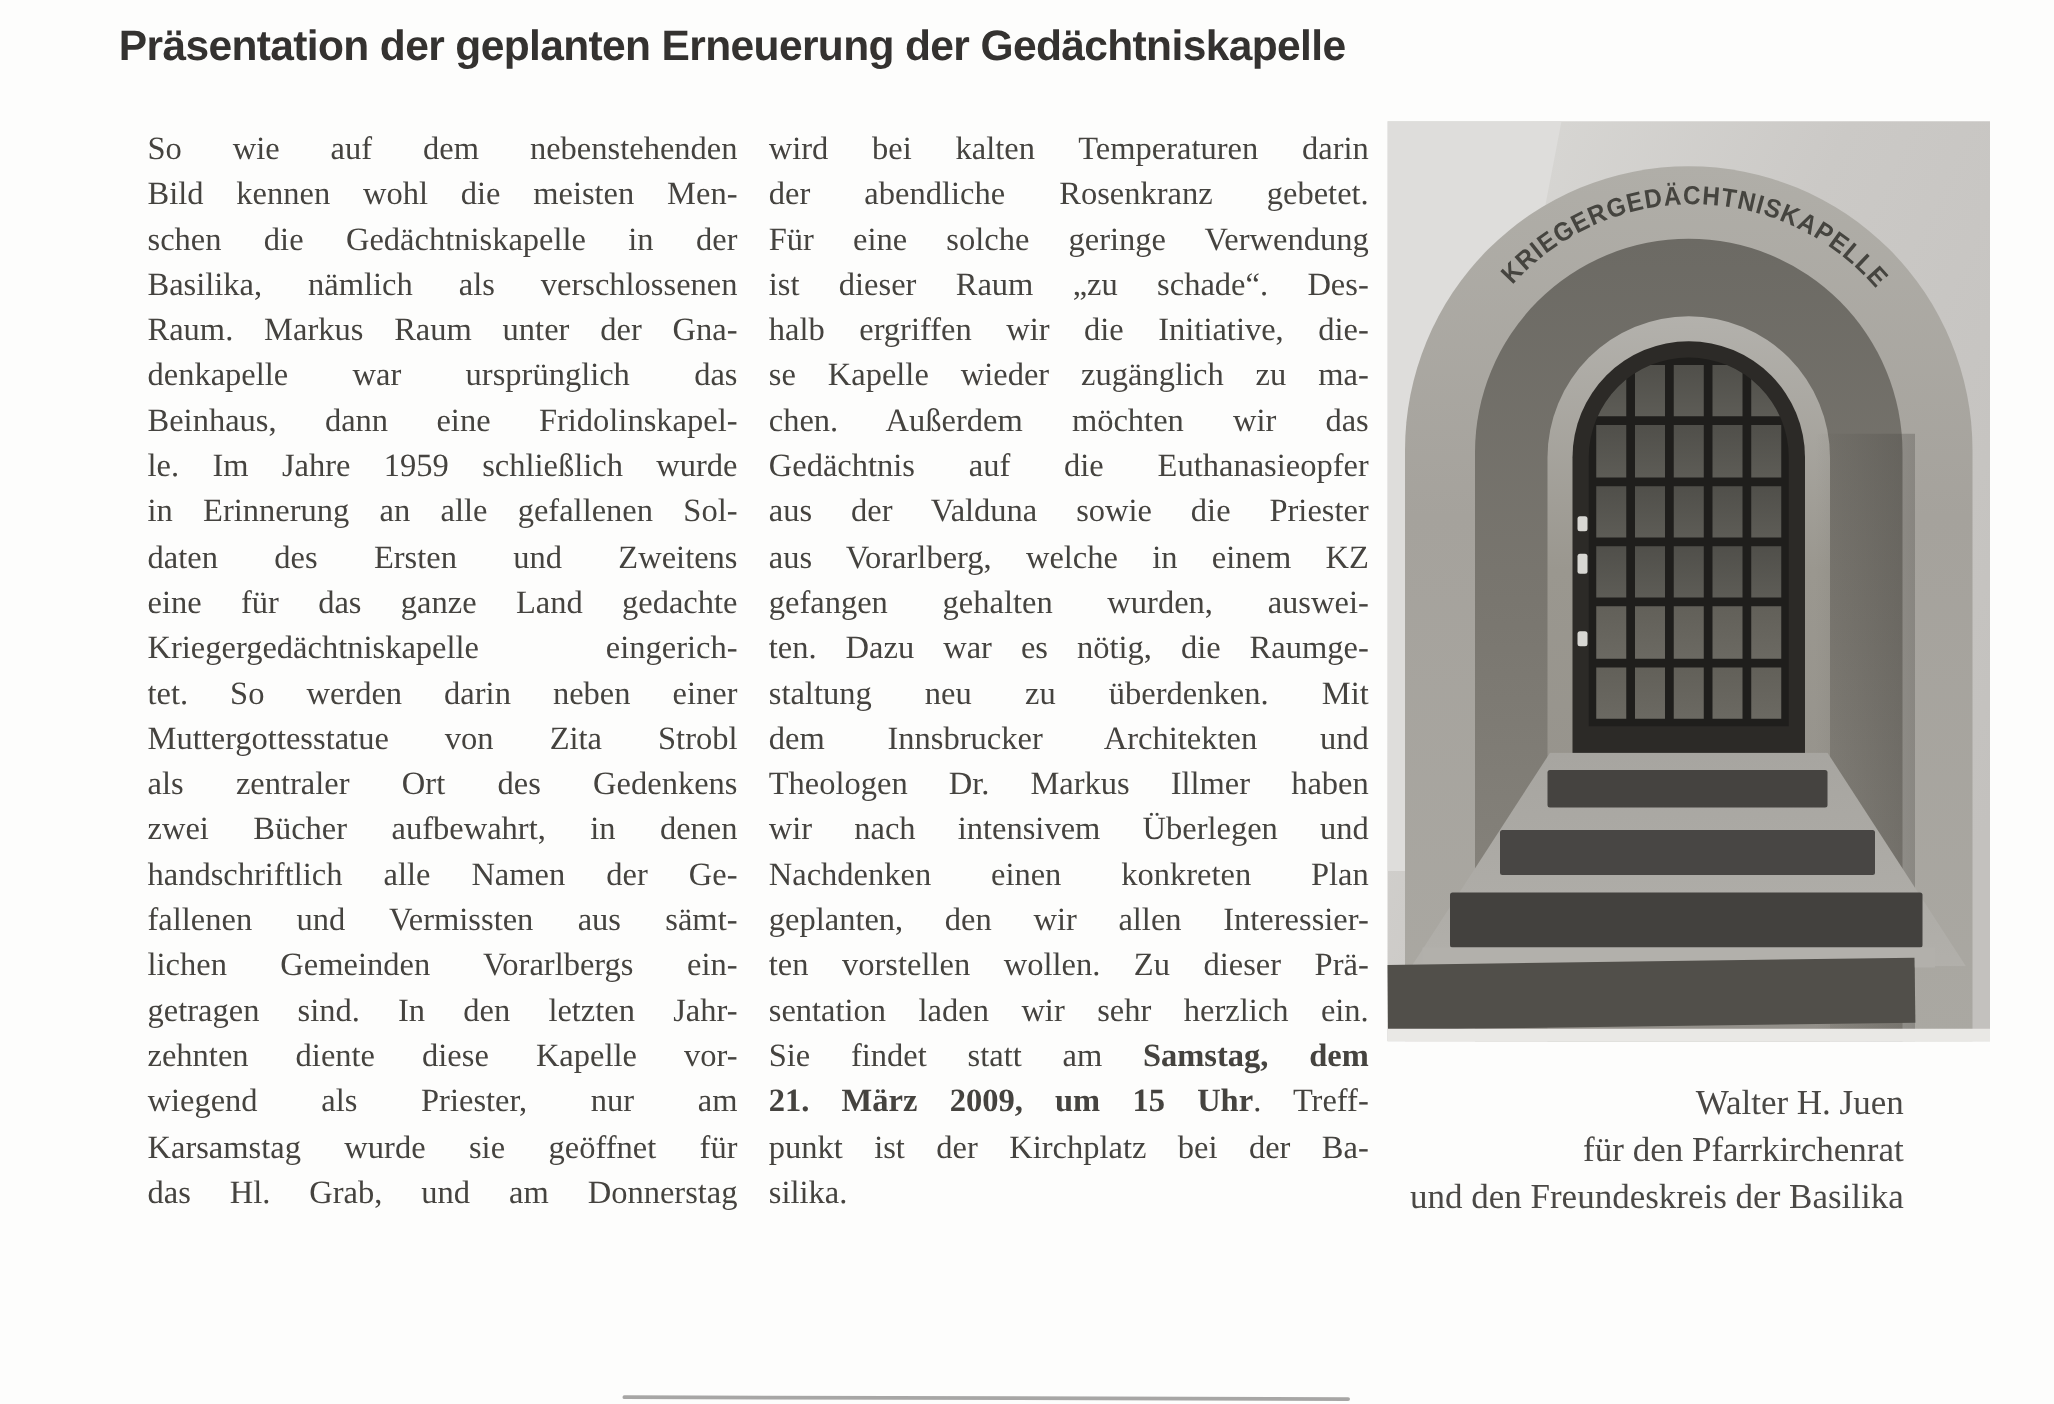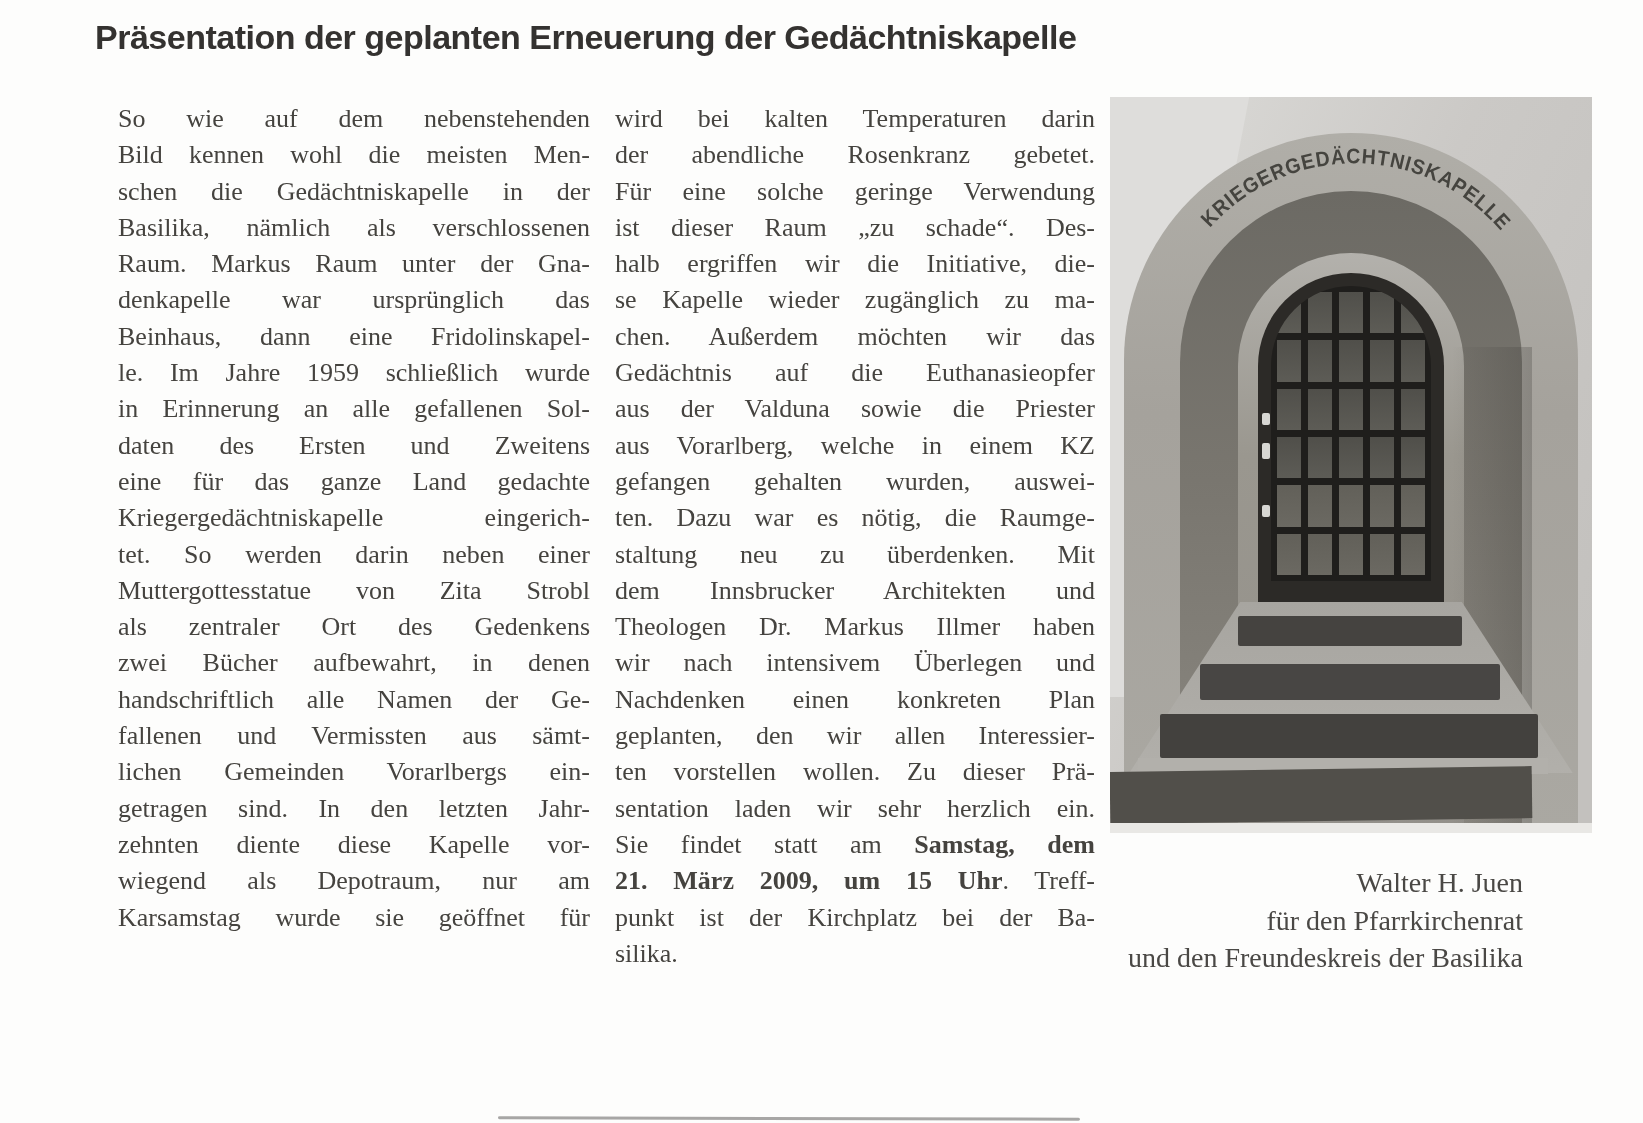--- a/index.html
+++ b/index.html
@@ -123,22 +123,23 @@
     <div class="line">Kriegergedächtniskapelle eingerich-</div>
     <div class="line">tet. So werden darin neben einer</div>
     <div class="line">Muttergottesstatue von Zita Strobl</div>
     <div class="line">als zentraler Ort des Gedenkens</div>
     <div class="line">zwei Bücher aufbewahrt, in denen</div>
     <div class="line">handschriftlich alle Namen der Ge-</div>
     <div class="line">fallenen und Vermissten aus sämt-</div>
     <div class="line">lichen Gemeinden Vorarlbergs ein-</div>
     <div class="line">getragen sind. In den letzten Jahr-</div>
     <div class="line">zehnten diente diese Kapelle vor-</div>
-    <div class="line">wiegend als Depotraum, nur am</div>
+    <div class="line">wiegend als Priester, nur am</div>
     <div class="line">Karsamstag wurde sie geöffnet für</div>
+    <div class="line">das Hl. Grab, und am Donnerstag</div>
   </div>
 
 <div class="col col-middle">
     <div class="line">wird bei kalten Temperaturen darin</div>
     <div class="line">der abendliche Rosenkranz gebetet.</div>
     <div class="line">Für eine solche geringe Verwendung</div>
     <div class="line">ist dieser Raum „zu schade“. Des-</div>
     <div class="line">halb ergriffen wir die Initiative, die-</div>
     <div class="line">se Kapelle wieder zugänglich zu ma-</div>
     <div class="line">chen. Außerdem möchten wir das</div>

